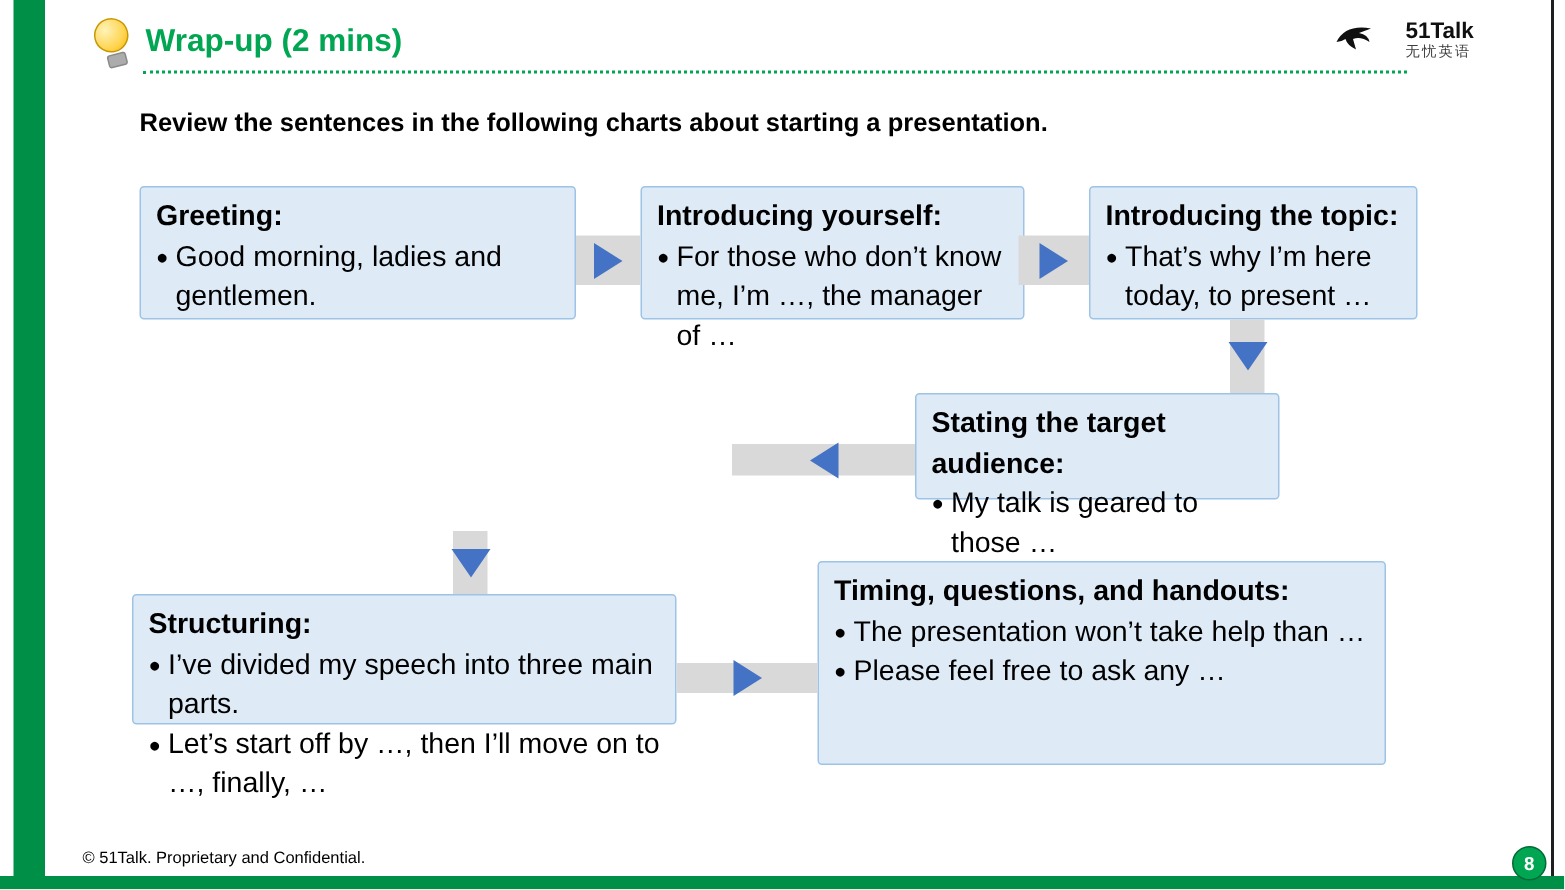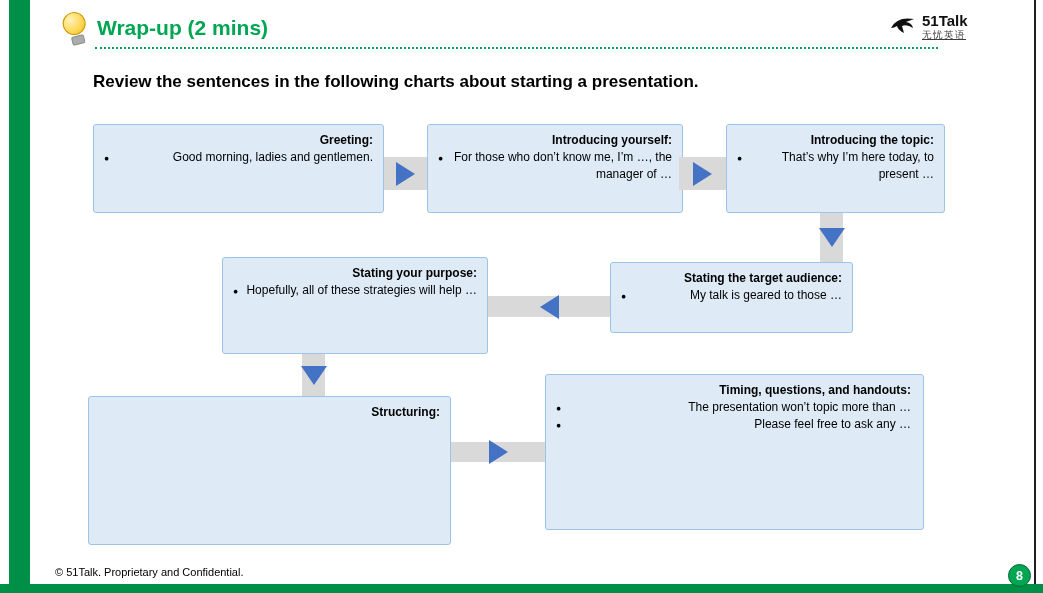--- a/index.html
+++ b/index.html
@@ -10,42 +10,42 @@
   .right-edge{position:absolute;left:1034px;top:0;width:2px;height:584px;background:#1f1f1f;}
 
   
   .bulb{position:absolute;left:58px;top:12px;width:34px;height:34px;transform:rotate(-14deg);}
   .bulb .glass{width:21px;height:21px;border-radius:50%;margin:0 auto;
                background:radial-gradient(circle at 35% 30%,#FFF3B8,#FFD34D 65%,#EFB300);
                border:1.5px solid #C99700;}
   .bulb .base{width:11px;height:7px;background:#ACACAC;border:1px solid #8a8a8a;border-radius:2px;margin:1px auto 0;}
   .slide-title{position:absolute;left:97px;top:16px;font-size:21px;font-weight:bold;color:var(--brand-green,#00A651);}
   .title-rule{position:absolute;left:95px;top:47px;width:843px;border-bottom:2px dotted var(--brand-green,#00A651);}
-  .logo{position:absolute;left:890px;top:13px;display:flex;gap:6px;align-items:flex-start;}
+  .logo{position:absolute;left:890px;top:13px;display:flex;gap:21px;align-items:flex-start;}
   .logo svg{display:block;}
   .logo-brand{font-size:15px;font-weight:bold;color:#101010;line-height:1.05;}
-  .logo-tagline{font-size:9.5px;color:#3c3c3c;letter-spacing:1.5px;line-height:1.2;text-decoration:underline;}
+  .logo-tagline{font-size:9.5px;color:#3c3c3c;letter-spacing:1.5px;line-height:1.2;}
 
   .instruction{position:absolute;left:93px;top:72px;font-size:17px;font-weight:bold;}
 
   
   .fbox{position:absolute;box-sizing:border-box;background:var(--box-fill,#DEEBF7);
         border:1.2px solid var(--box-border,#9DC3E6);border-radius:3px;
-        padding:7px 10px;font-size:12px;line-height:1.4;text-align:right;}
+        padding:7px 10px;font-size:19px;line-height:1.4;}
   .ftitle{font-weight:bold;}
   .bullet{position:relative;padding-left:13px;}
   .bullet::before{content:"\25CF";position:absolute;left:0;top:3px;font-size:0.72em;}
 
   .box1{left:93px;top:124px;width:291px;height:89px;}
   .box2{left:427px;top:124px;width:256px;height:89px;}
   .box3{left:726px;top:124px;width:219px;height:89px;}
   .box4{left:610px;top:262px;width:243px;height:71px;}
   .box5{left:222px;top:257px;width:266px;height:97px;}
-  .box6{left:88px;top:396px;width:363px;height:149px;}
-  .box7{left:545px;top:374px;width:379px;height:156px;padding-right:12px;}
+  .box6{left:88px;top:396px;width:363px;height:87px;}
+  .box7{left:545px;top:374px;width:379px;height:136px;padding-right:12px;}
 
   
   .band{position:absolute;background:var(--connector-gray,#D9D9D9);
         display:flex;align-items:center;justify-content:center;}
   .tri{width:0;height:0;}
   .tri-right{border-top:12px solid transparent;border-bottom:12px solid transparent;border-left:19px solid var(--arrow-blue,#4472C4);}
   .tri-left{border-top:12px solid transparent;border-bottom:12px solid transparent;border-right:19px solid var(--arrow-blue,#4472C4);}
   .tri-down{border-left:13px solid transparent;border-right:13px solid transparent;border-top:19px solid var(--arrow-blue,#4472C4);}
   .a1{left:384px;top:157px;width:43px;height:33px;}
   .a2{left:679px;top:157px;width:47px;height:33px;}
@@ -103,32 +103,30 @@
   <div class="fbox box3">
     <div class="ftitle">Introducing the topic:</div>
     <div class="bullet">That’s why I’m here today, to present …</div>
   </div>
 
   <div class="fbox box4">
     <div class="ftitle">Stating the target audience:</div>
     <div class="bullet">My talk is geared to those …</div>
   </div>
 
-  <div class="fbox box5">
-    <div class="ftitle">Stating your purpose:</div>
-    <div class="bullet">Hopefully, all of these strategies will help …</div>
-  </div>
 
   <div class="fbox box6">
     <div class="ftitle">Structuring:</div>
+    <div class="bullet">I’ve divided my speech into three main parts.</div>
+    <div class="bullet">Let’s start off by …, then I’ll move on to …, finally, …</div>
   </div>
 
   <div class="fbox box7">
     <div class="ftitle">Timing, questions, and handouts:</div>
-    <div class="bullet">The presentation won’t topic more than …</div>
+    <div class="bullet">The presentation won’t take help than …</div>
     <div class="bullet">Please feel free to ask any …</div>
   </div>
 
   <div class="band a1">
     <div class="tri tri-right"></div>
   </div>
   <div class="band a2">
     <div class="tri tri-right"></div>
   </div>
   <div class="band a3">

